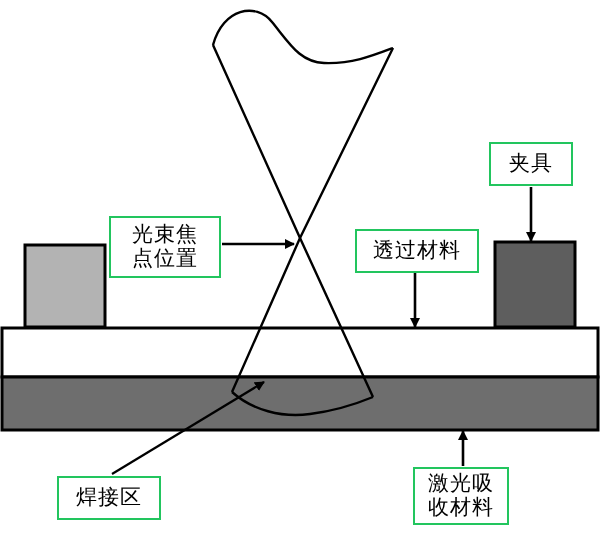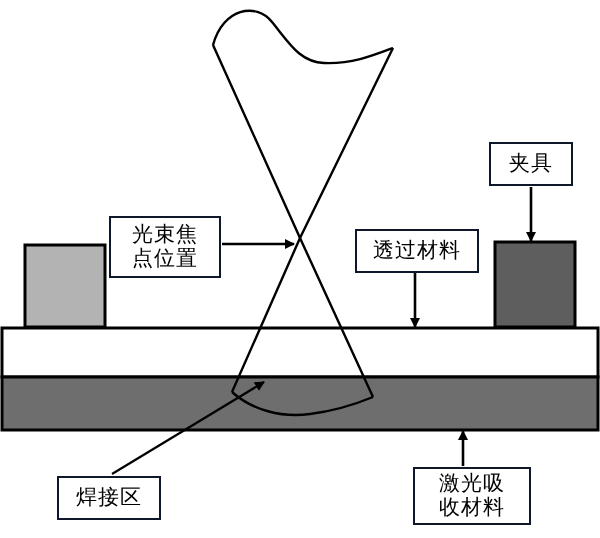--- a/index.html
+++ b/index.html
@@ -18,38 +18,38 @@
   svg.diagram {
     position: absolute;
     left: 0;
     top: 0;
     width: 600px;
     height: 538px;
   }
   .label-box {
     position: absolute;
     box-sizing: border-box;
-    border: 2px solid #0f172a;
+    border: 2px solid #22c55e;
     background: #ffffff;
     color: #000000;
     display: flex;
     align-items: center;
     justify-content: center;
     text-align: center;
     line-height: 1.12;
     font-size: 21px;
     letter-spacing: 1px;
     white-space: pre-line;
     z-index: 5;
   }
   #label-focal-point { left: 109px; top: 216px; width: 112px; height: 62px; }
   #label-transmissive { left: 355px; top: 221px; width: 124px; height: 44px; margin-top: 8px; }
   #label-clamp { left: 489px; top: 142px; width: 84px; height: 44px; }
   #label-weld-zone { left: 57px; top: 476px; width: 104px; height: 44px; }
-  #label-absorbing { left: 413px; top: 467px; width: 118px; height: 58px; }
+  #label-absorbing { left: 413px; top: 467px; width: 96px; height: 58px; }
 </style>
 </head>
 <body>
 
 <div id="canvas">
 
   <svg class="diagram" viewBox="0 0 600 538" xmlns="http://www.w3.org/2000/svg">
 
     <defs>
       <marker id="arrowFilled" markerWidth="12" markerHeight="12" refX="9" refY="5" orient="auto" markerUnits="userSpaceOnUse">

